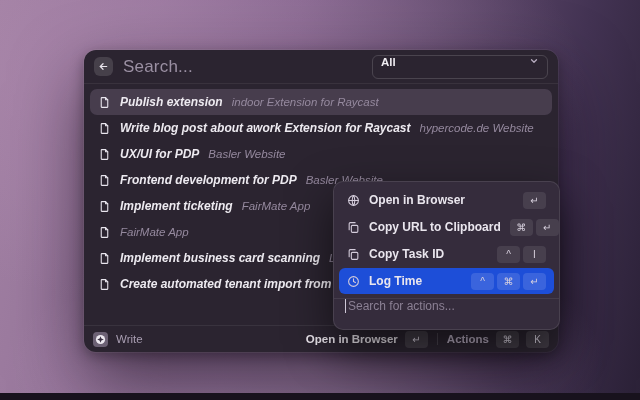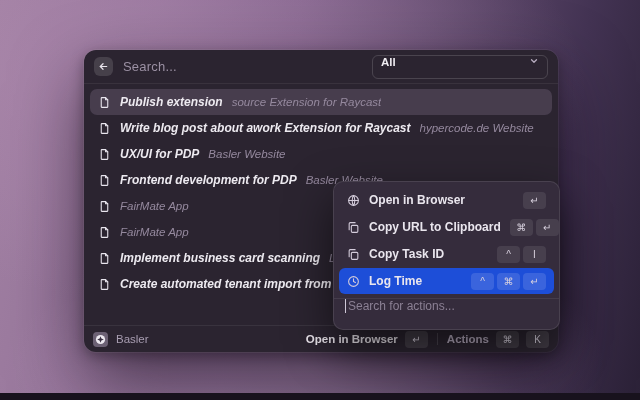--- a/index.html
+++ b/index.html
@@ -26,21 +26,21 @@
   }
   .searchbar{
     height:33px;display:flex;align-items:center;gap:10px;
     padding:0 10px;border-bottom:1px solid rgba(255,255,255,.065);
   }
   .back-btn{
     width:19px;height:19px;border:none;border-radius:6px;flex:0 0 auto;
     background:rgba(255,255,255,.13);color:#e9e4ec;
     display:flex;align-items:center;justify-content:center;padding:0;cursor:pointer;
   }
-  .search-input{flex:1;color:#9b90a3;font-size:13px;letter-spacing:.2px;}
+  .search-input{flex:1;color:#9b90a3;font-size:17px;letter-spacing:.2px;}
   .filter{
     width:158px;height:22px;flex:0 0 auto;
     border:1px solid rgba(255,255,255,.15);border-radius:6px;
     display:flex;align-items:flex-start;justify-content:space-between;
     padding:0 8px;color:#f0edf2;font-size:11.5px;font-weight:700;cursor:pointer;
   }
   .filter .chev{color:#b7adc0;display:flex;}
 
   .list{padding:5px 6px 0;font-style:italic;}
   .row{
@@ -123,21 +123,21 @@
 
     <div class="list" id="task-list">
         <div class="row selected">
           <span class="ficon">
             <svg width="13" height="13" viewBox="0 0 24 24" fill="none" stroke="currentColor" stroke-width="2" stroke-linecap="round" stroke-linejoin="round">
               <path d="M14 3H7a1 1 0 0 0-1 1v16a1 1 0 0 0 1 1h10a1 1 0 0 0 1-1V7z"></path>
               <path d="M14 3v4h4"></path>
             </svg>
           </span>
           <span class="title">Publish extension</span>
-          <span class="subtitle">source Extension for Raycast</span>
+          <span class="subtitle">indoor Extension for Raycast</span>
         </div>
         <div class="row">
           <span class="ficon">
             <svg width="13" height="13" viewBox="0 0 24 24" fill="none" stroke="currentColor" stroke-width="2" stroke-linecap="round" stroke-linejoin="round">
               <path d="M14 3H7a1 1 0 0 0-1 1v16a1 1 0 0 0 1 1h10a1 1 0 0 0 1-1V7z"></path>
               <path d="M14 3v4h4"></path>
             </svg>
           </span>
           <span class="title">Write blog post about awork Extension for Raycast</span>
           <span class="subtitle">hypercode.de Website</span>
@@ -162,20 +162,21 @@
           <span class="title">Frontend development for PDP</span>
           <span class="subtitle">Basler Website</span>
         </div>
         <div class="row">
           <span class="ficon">
             <svg width="13" height="13" viewBox="0 0 24 24" fill="none" stroke="currentColor" stroke-width="2" stroke-linecap="round" stroke-linejoin="round">
               <path d="M14 3H7a1 1 0 0 0-1 1v16a1 1 0 0 0 1 1h10a1 1 0 0 0 1-1V7z"></path>
               <path d="M14 3v4h4"></path>
             </svg>
           </span>
+          <span class="title">Implement ticketing</span>
           <span class="subtitle">FairMate App</span>
         </div>
         <div class="row">
           <span class="ficon">
             <svg width="13" height="13" viewBox="0 0 24 24" fill="none" stroke="currentColor" stroke-width="2" stroke-linecap="round" stroke-linejoin="round">
               <path d="M14 3H7a1 1 0 0 0-1 1v16a1 1 0 0 0 1 1h10a1 1 0 0 0 1-1V7z"></path>
               <path d="M14 3v4h4"></path>
             </svg>
           </span>
           <span class="subtitle">FairMate App</span>
@@ -204,21 +205,21 @@
 
     <div class="footer">
       <div class="app">
         <span style="display:flex;">
           <svg width="15" height="15" viewBox="0 0 15 15">
               <rect x="0" y="0" width="15" height="15" rx="4" fill="#6c6174"></rect>
               <circle cx="7.5" cy="7.5" r="4.6" fill="#ece8ef"></circle>
               <path d="M7.5 4.2 L8.4 6.6 L10.8 7.5 L8.4 8.4 L7.5 10.8 L6.6 8.4 L4.2 7.5 L6.6 6.6 Z" fill="#3a3142"></path>
             </svg>
         </span>
-        <span class="app-label">Basler</span>
+        <span class="app-label">Write</span>
       </div>
       <div class="right">
         <span class="action-label">Open in Browser</span>
         <kbd>↵</kbd>
         <span class="vdiv"></span>
         <span class="actions-label">Actions</span>
         <kbd>⌘</kbd>
         <kbd>K</kbd>
       </div>
     </div>

